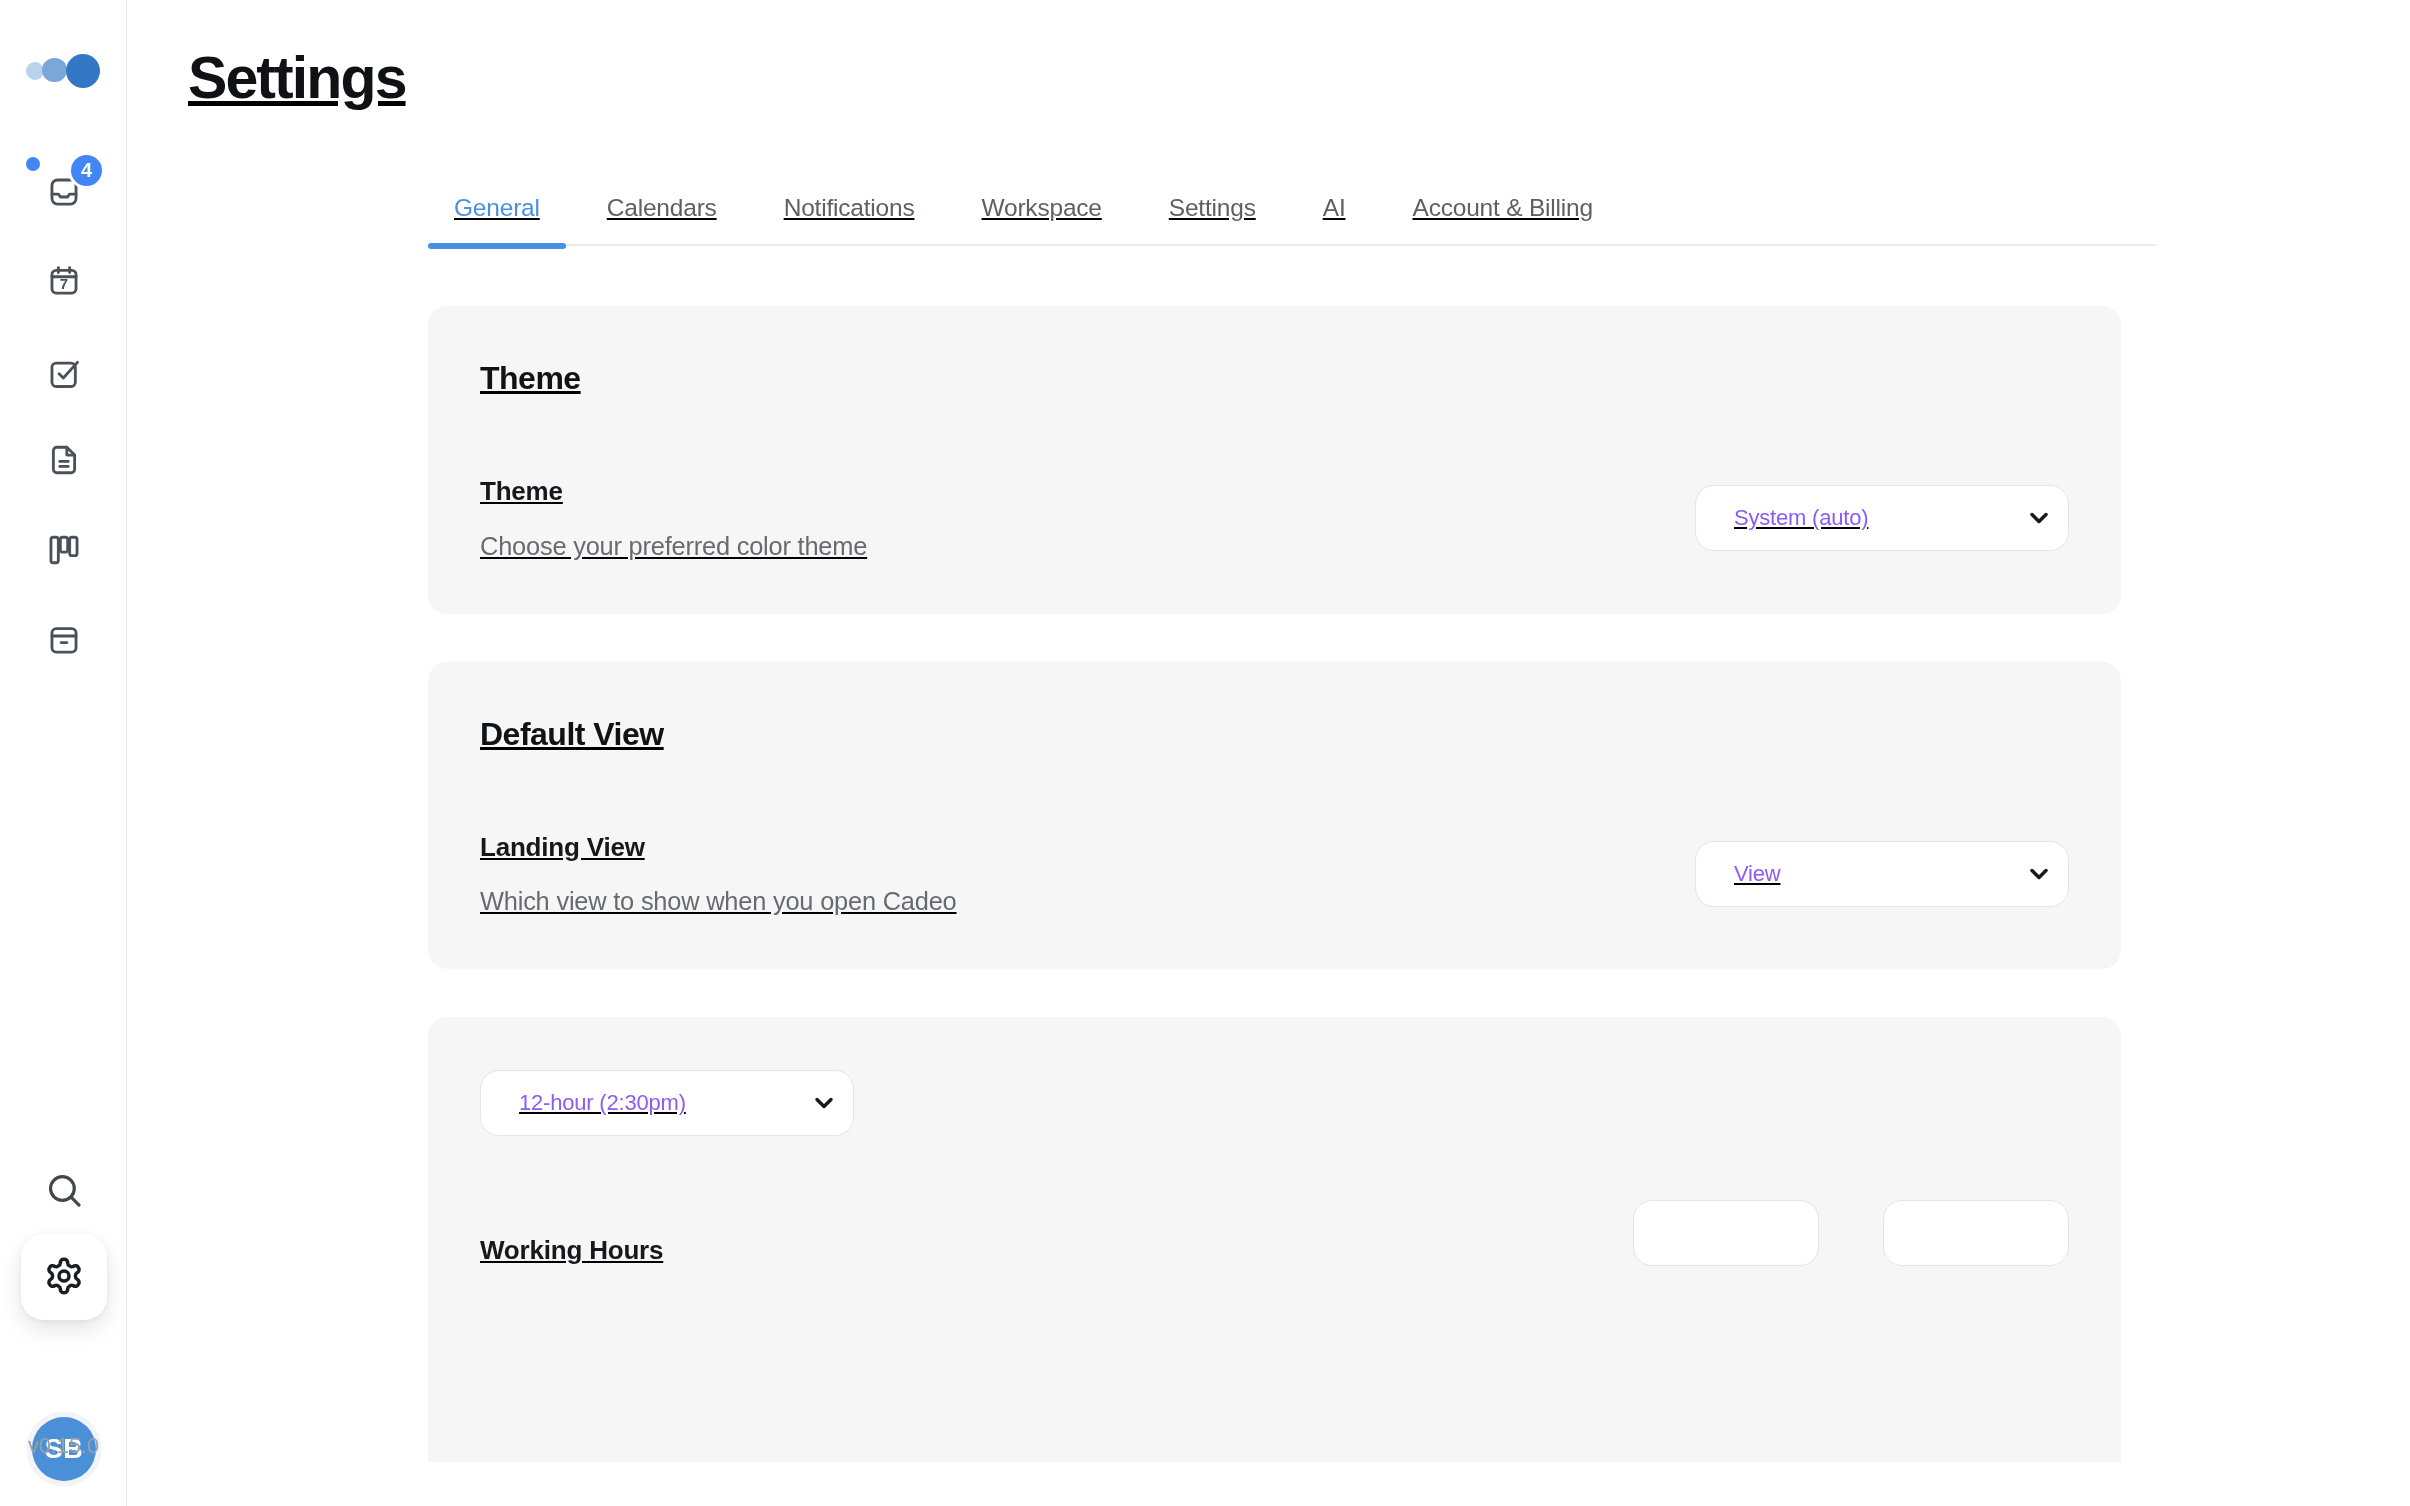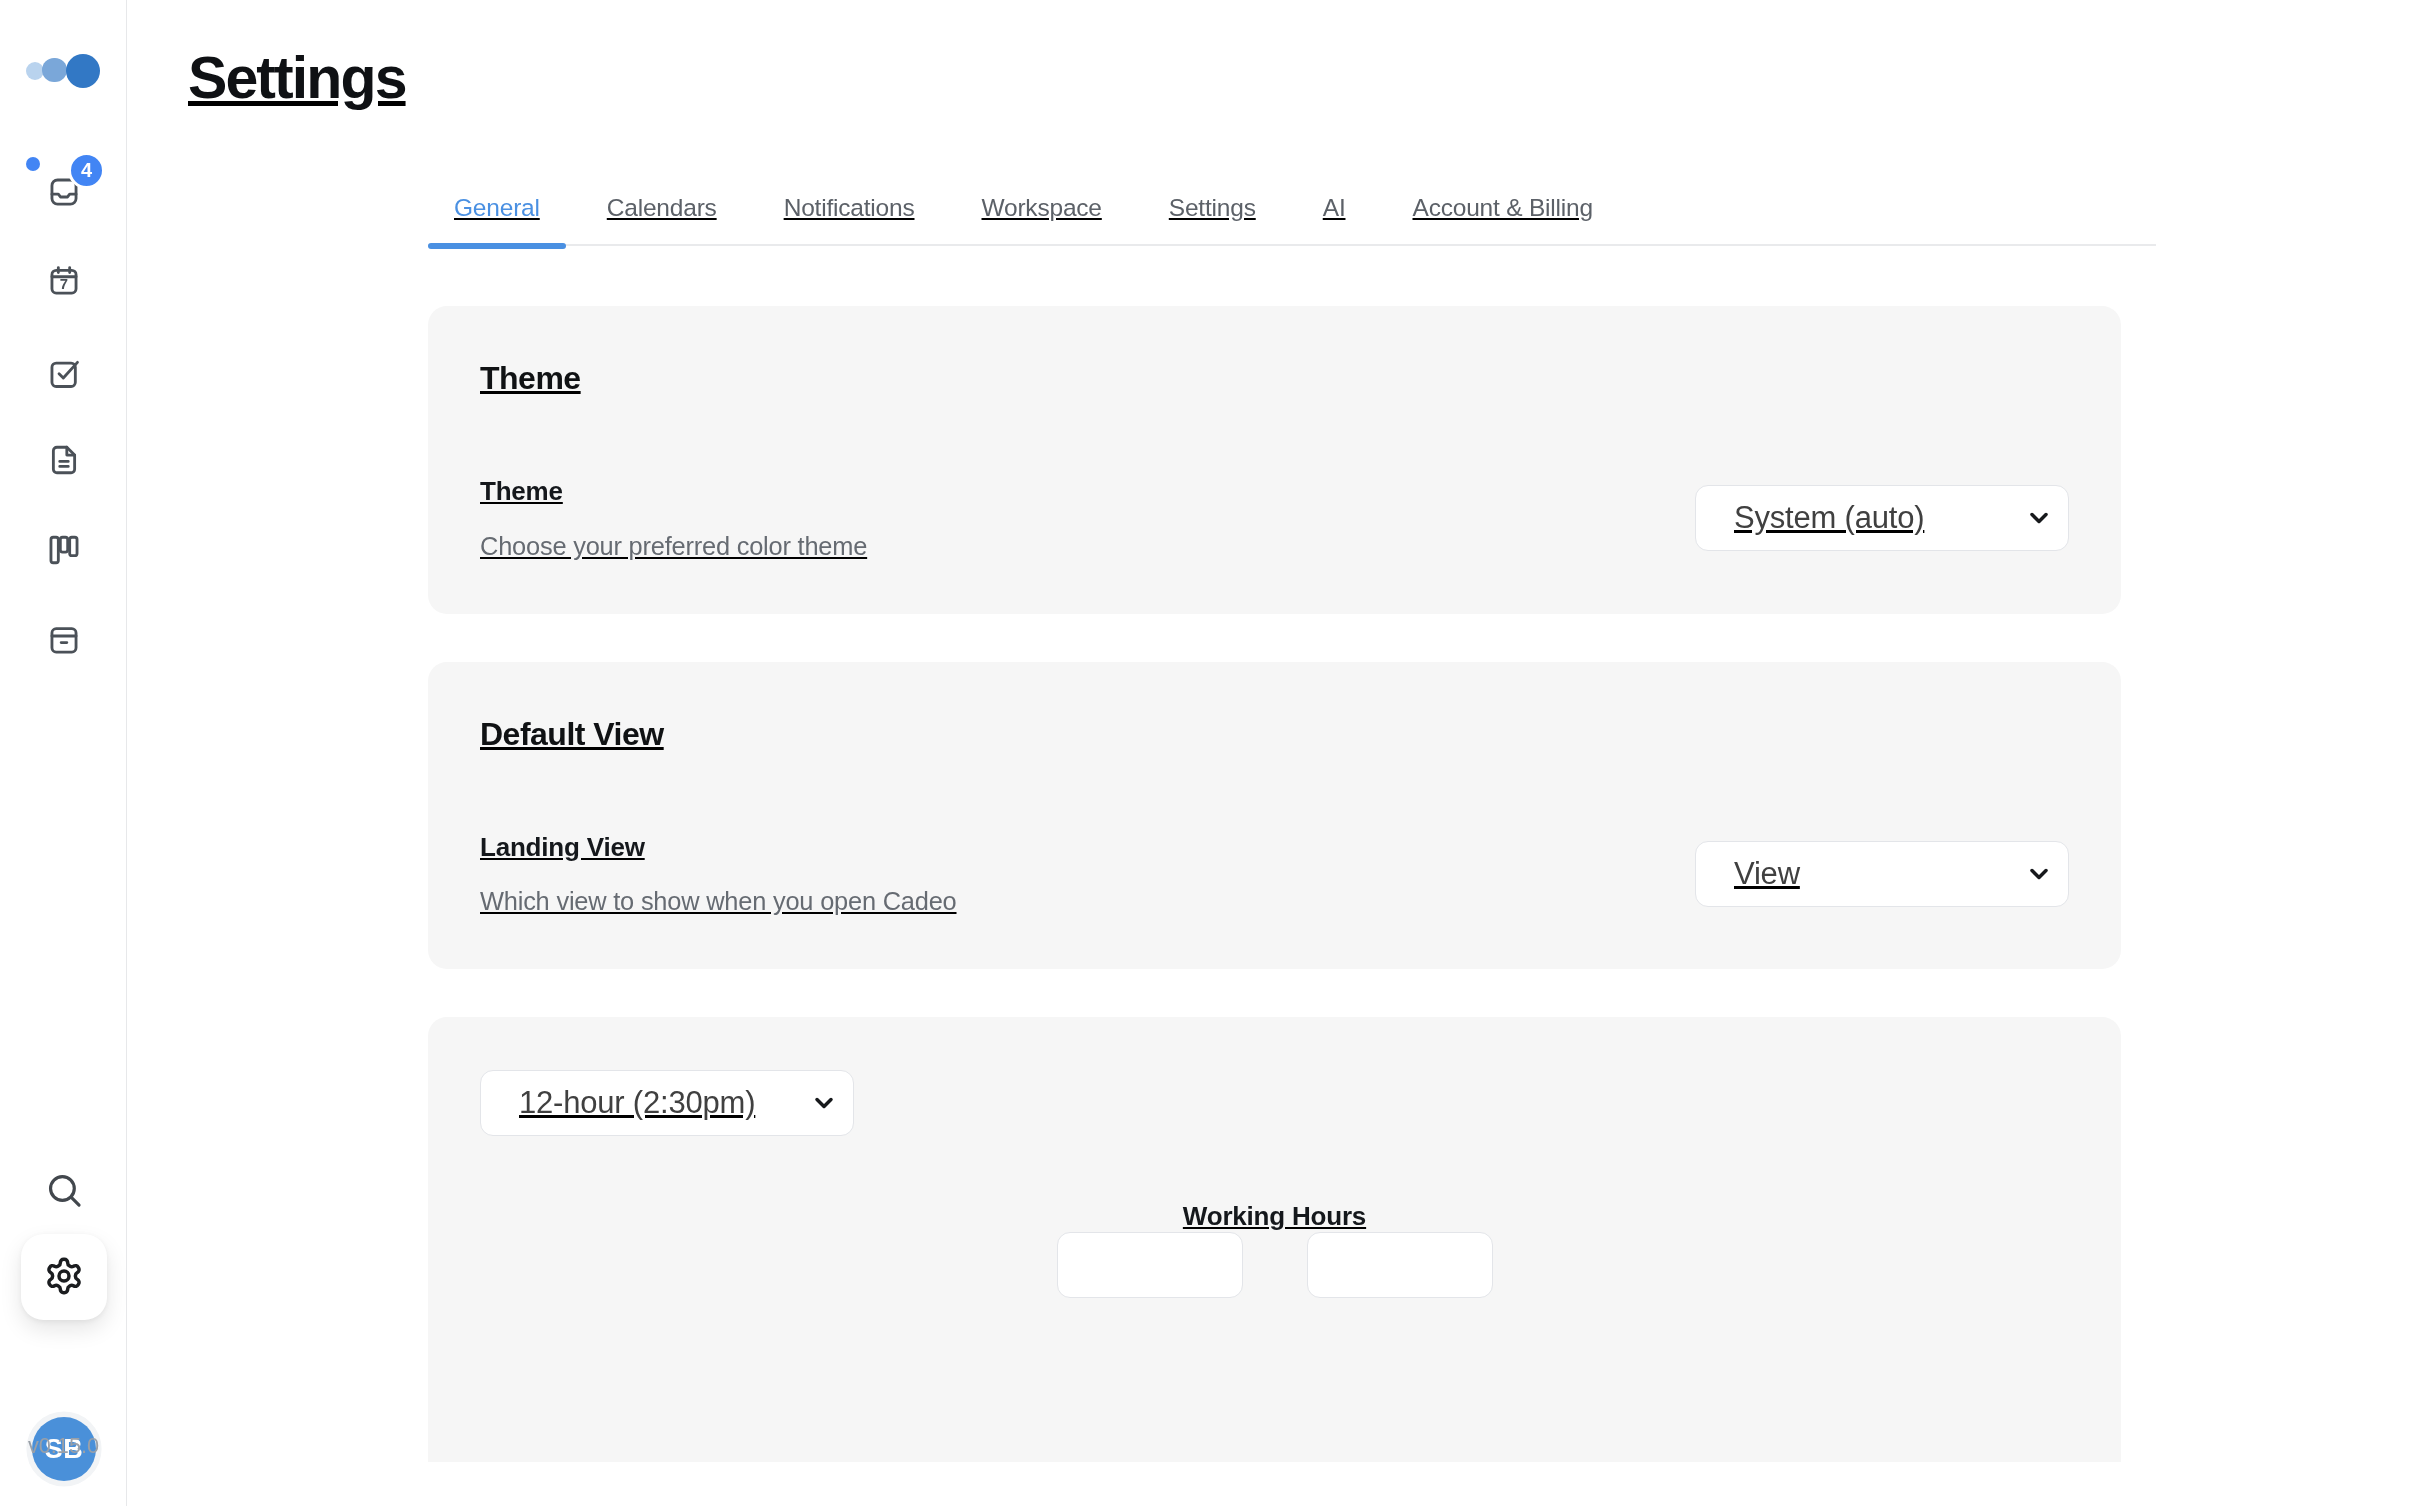--- a/index.html
+++ b/index.html
@@ -53,31 +53,31 @@
   .tab.active { color:#4a90e2; }
   .tab.active::after { content:""; position:absolute; left:0; right:0; bottom:-4.7px;
                        height:6.6px; background:#4a90e2; border-radius:3.8px; }
 
   .cards { margin-top:60px; }
   .card { width:1693px; background:#f6f6f6; border-radius:19px;
           padding:53px 52px; margin-bottom:48px; }
   .card h2 { font-size:32px; font-weight:700; color:#101214; letter-spacing:-0.5px;
              margin:0 0 77px; line-height:39px; }
   .setting-row { display:flex; justify-content:space-between; align-items:center; }
-  .setting-row.align-top { align-items:center;flex-direction:column; }
+  .setting-row.align-top { align-items:flex-end; }
   .setting-row + .setting-row { margin-top:64px; }
   .setting-info .label { font-size:26px; font-weight:600; color:#15181c;
                          letter-spacing:-0.2px; line-height:32px; }
   .setting-info .desc { margin-top:23.5px; font-size:25.4px; color:#666b72;
                         letter-spacing:-0.2px; line-height:30px; min-height:0.9px; }
 
   .select { width:374px; height:66px; background:#ffffff; border:1.9px solid #e3e5e9;
-            border-radius:13px; display:flex; align-items:center;
+            border-radius:19px; display:flex; align-items:center;
             padding:0 49px 0 38px; position:relative; cursor:pointer;
-            font-size:31px; font-weight:500; color:#404040; letter-spacing:-0.2px;
+            font-size:22px; font-weight:500; color:#8b5cf6; letter-spacing:-0.2px;
             white-space:nowrap; }
   .select .chev { position:absolute; right:15px; top:50%; margin-top:-14px; }
   .select.small { width:186px; }
   .select-pair { display:flex; gap:64px; }
 
   svg.icon { stroke:#4b5158; fill:none; stroke-width:2;
              stroke-linecap:round; stroke-linejoin:round; }
 </style>
 </head>
 <body>

